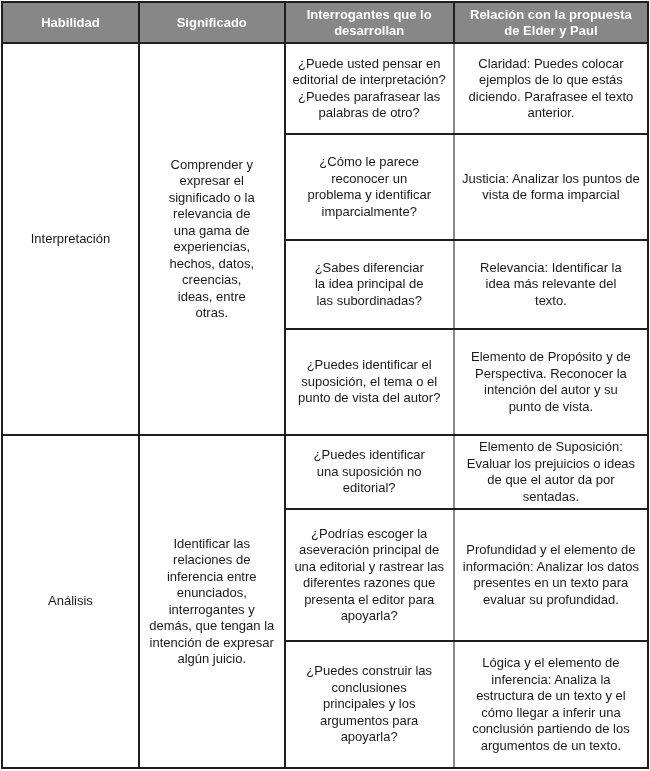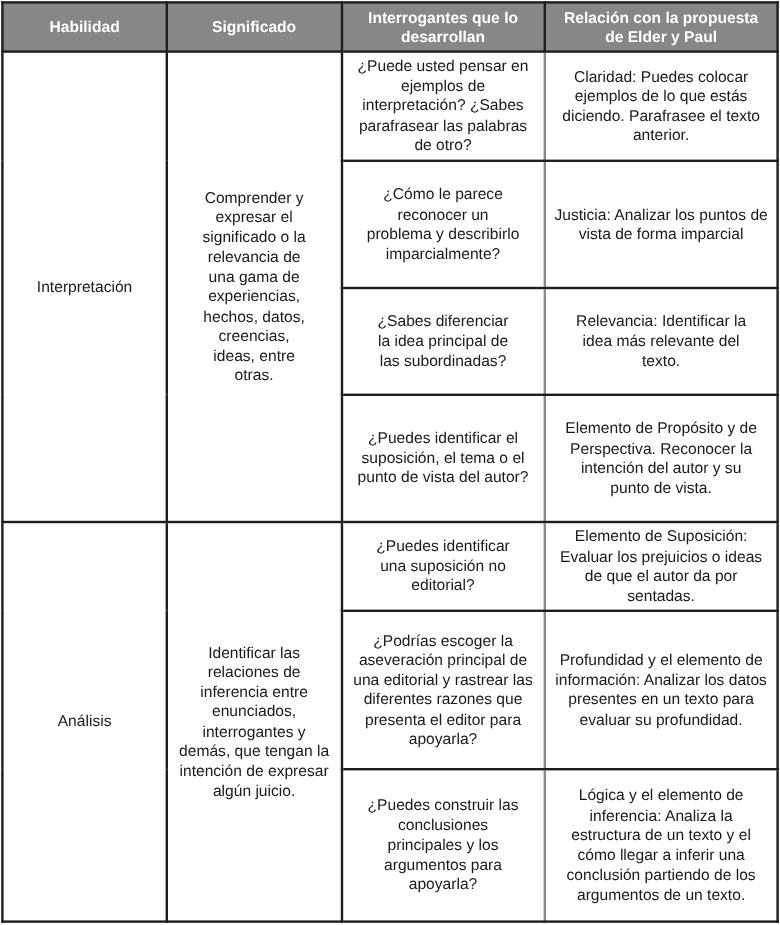--- a/index.html
+++ b/index.html
@@ -65,25 +65,25 @@
       <th>Significado</th>
       <th>Interrogantes que lo desarrollan</th>
       <th>Relación con la propuesta de Elder y Paul</th>
     </tr>
   </thead>
   <tbody>
 
     <tr style="height:91px">
       <td rowspan="4">Interpretación</td>
       <td rowspan="4" style="padding:0 28px">Comprender y expresar el significado o la relevancia de una gama de experiencias, hechos, datos, creencias, ideas, entre otras.</td>
-      <td class="q">¿Puede usted pensar en ejemplos de interpretación? ¿Sabes parafrasear las palabras de otro?</td>
+      <td class="q">¿Puede usted pensar en editorial de interpretación? ¿Puedes parafrasear las palabras de otro?</td>
       <td class="r">Claridad: Puedes colocar ejemplos de lo que estás diciendo. Parafrasee el texto anterior.</td>
     </tr>
     <tr style="height:106px">
-      <td class="q" style="padding:0 18px">¿Cómo le parece reconocer un problema y describirlo imparcialmente?</td>
+      <td class="q" style="padding:0 18px">¿Cómo le parece reconocer un problema y identificar imparcialmente?</td>
       <td class="r">Justicia: Analizar los puntos de vista de forma imparcial</td>
     </tr>
     <tr style="height:89px">
       <td class="q" style="padding:0 26px">¿Sabes diferenciar la idea principal de las subordinadas?</td>
       <td class="r" style="padding:0 25px">Relevancia: Identificar la idea más relevante del texto.</td>
     </tr>
     <tr style="height:106px">
       <td class="q">¿Puedes identificar el suposición, el tema o el punto de vista del autor?</td>
       <td class="r" style="padding:0 12px">Elemento de Propósito y de Perspectiva. Reconocer la intención del autor y su punto de vista.</td>
     </tr>

